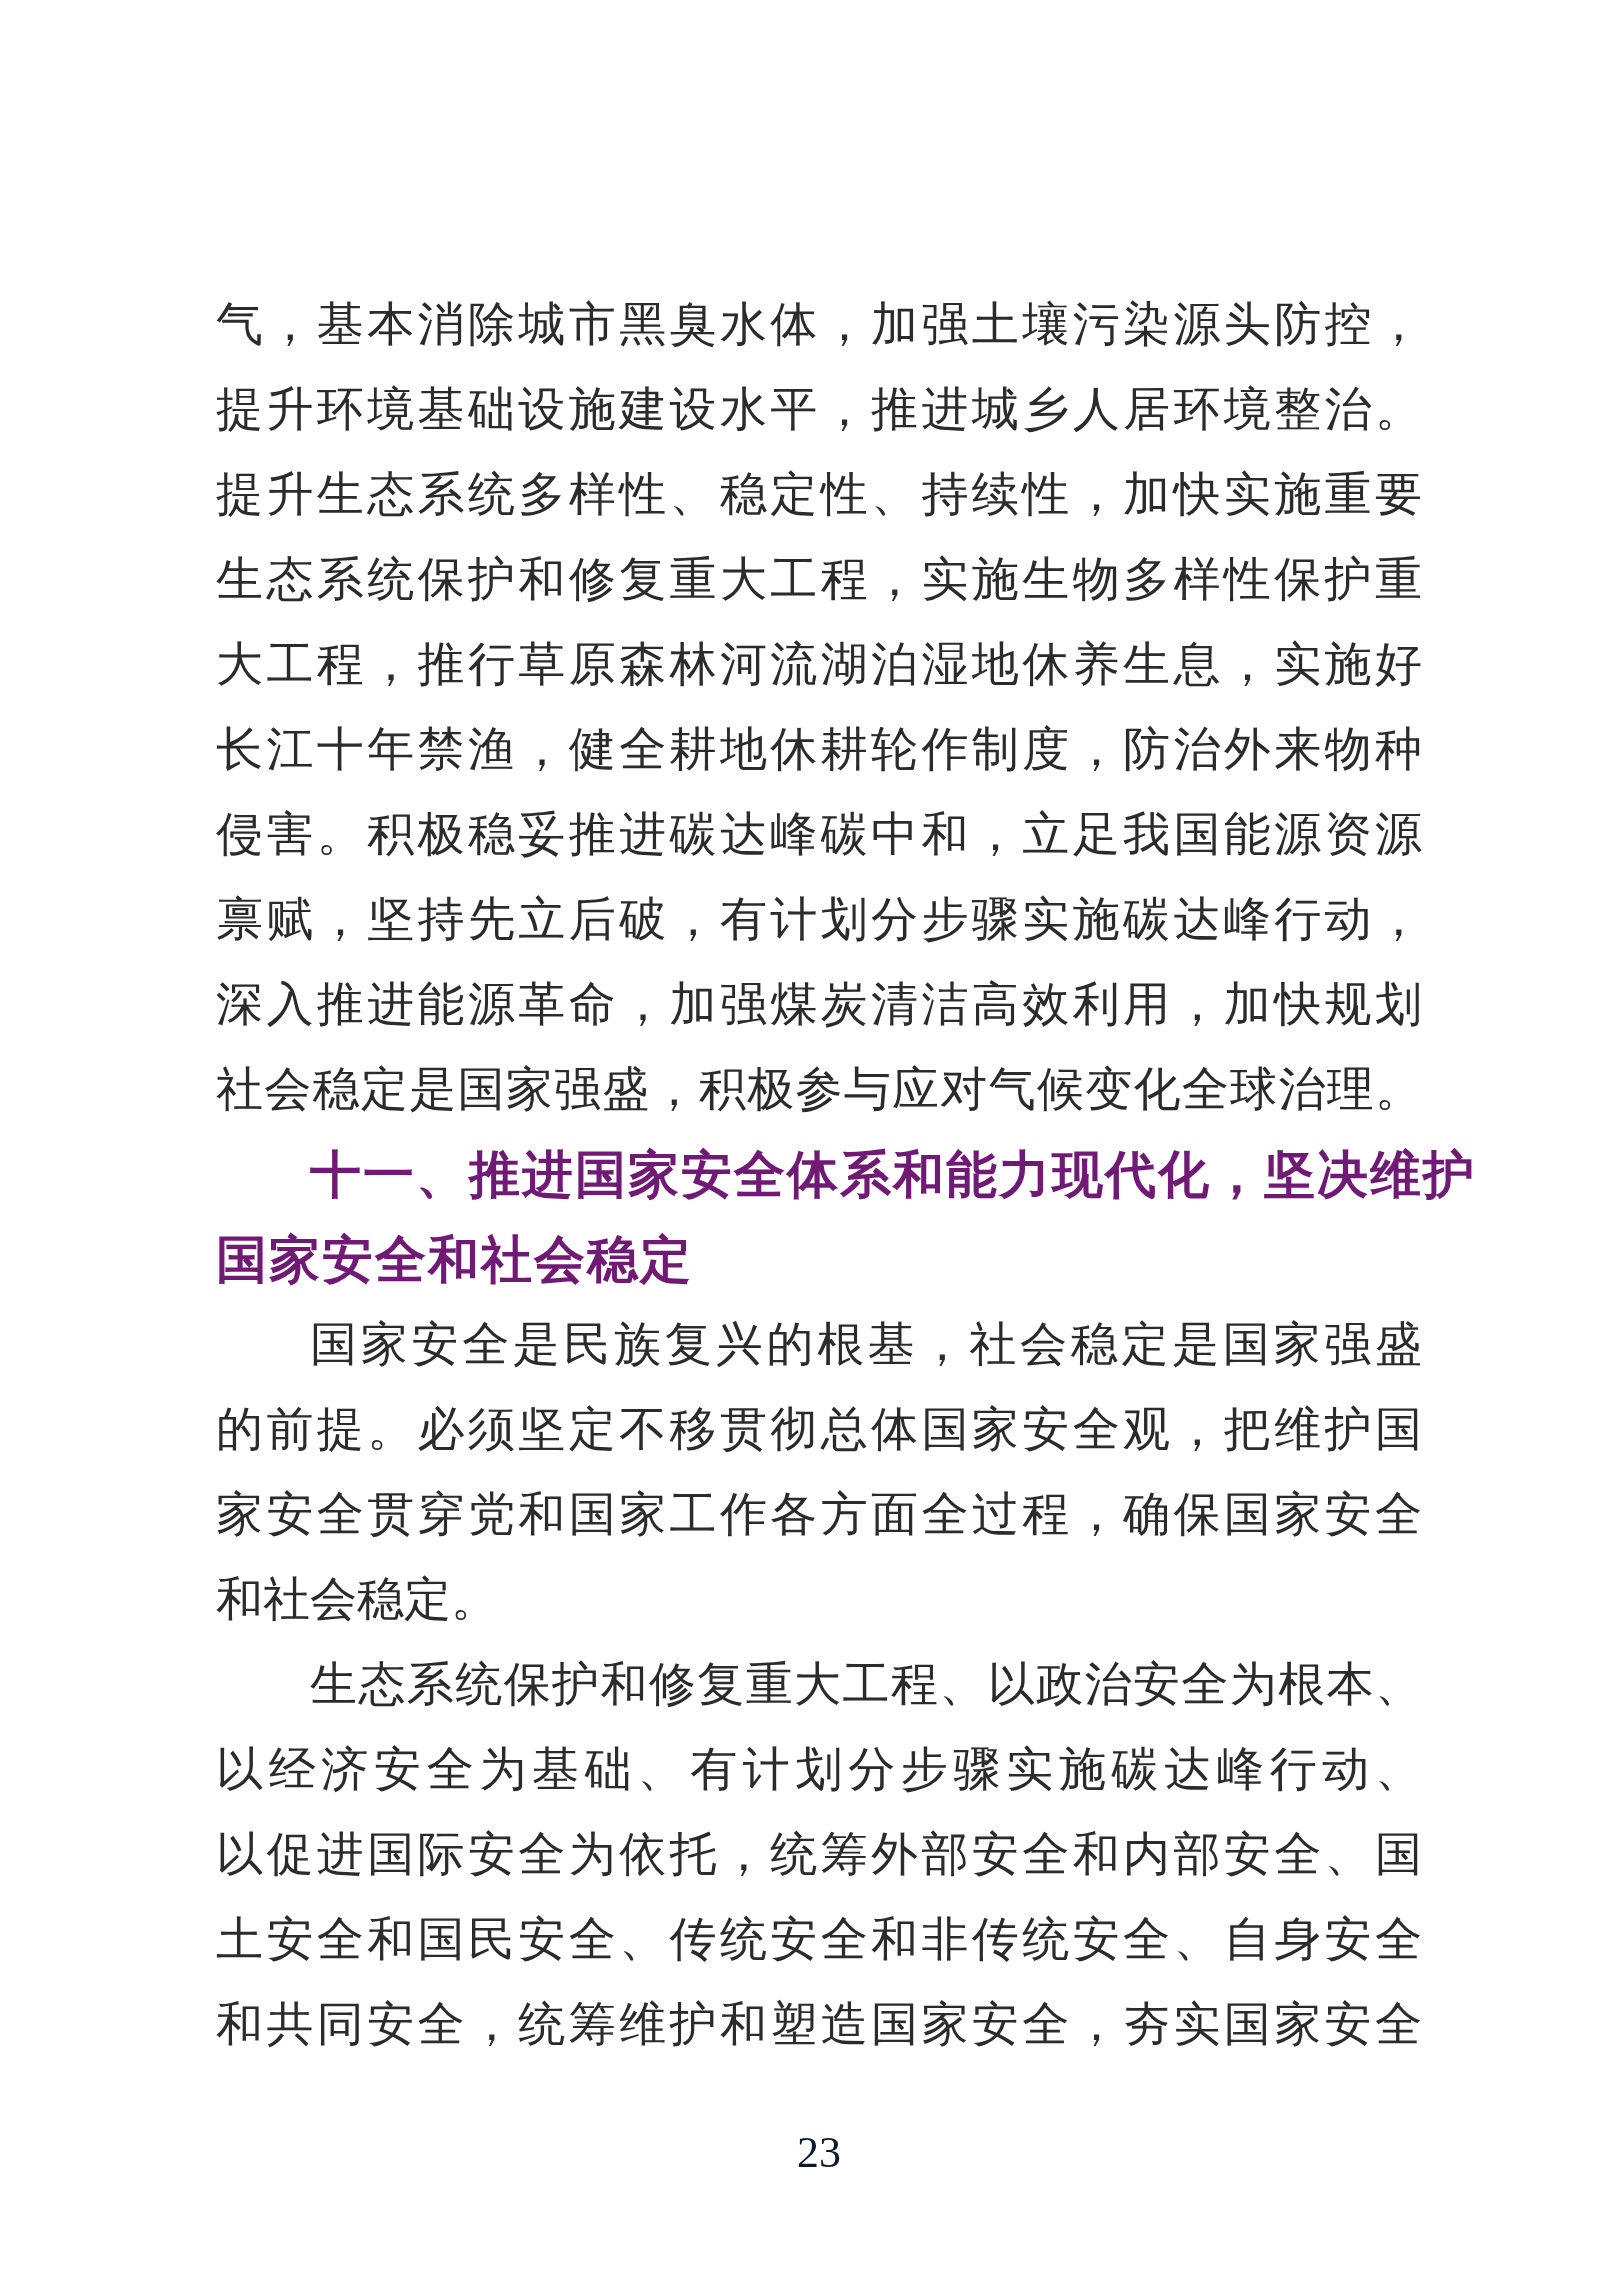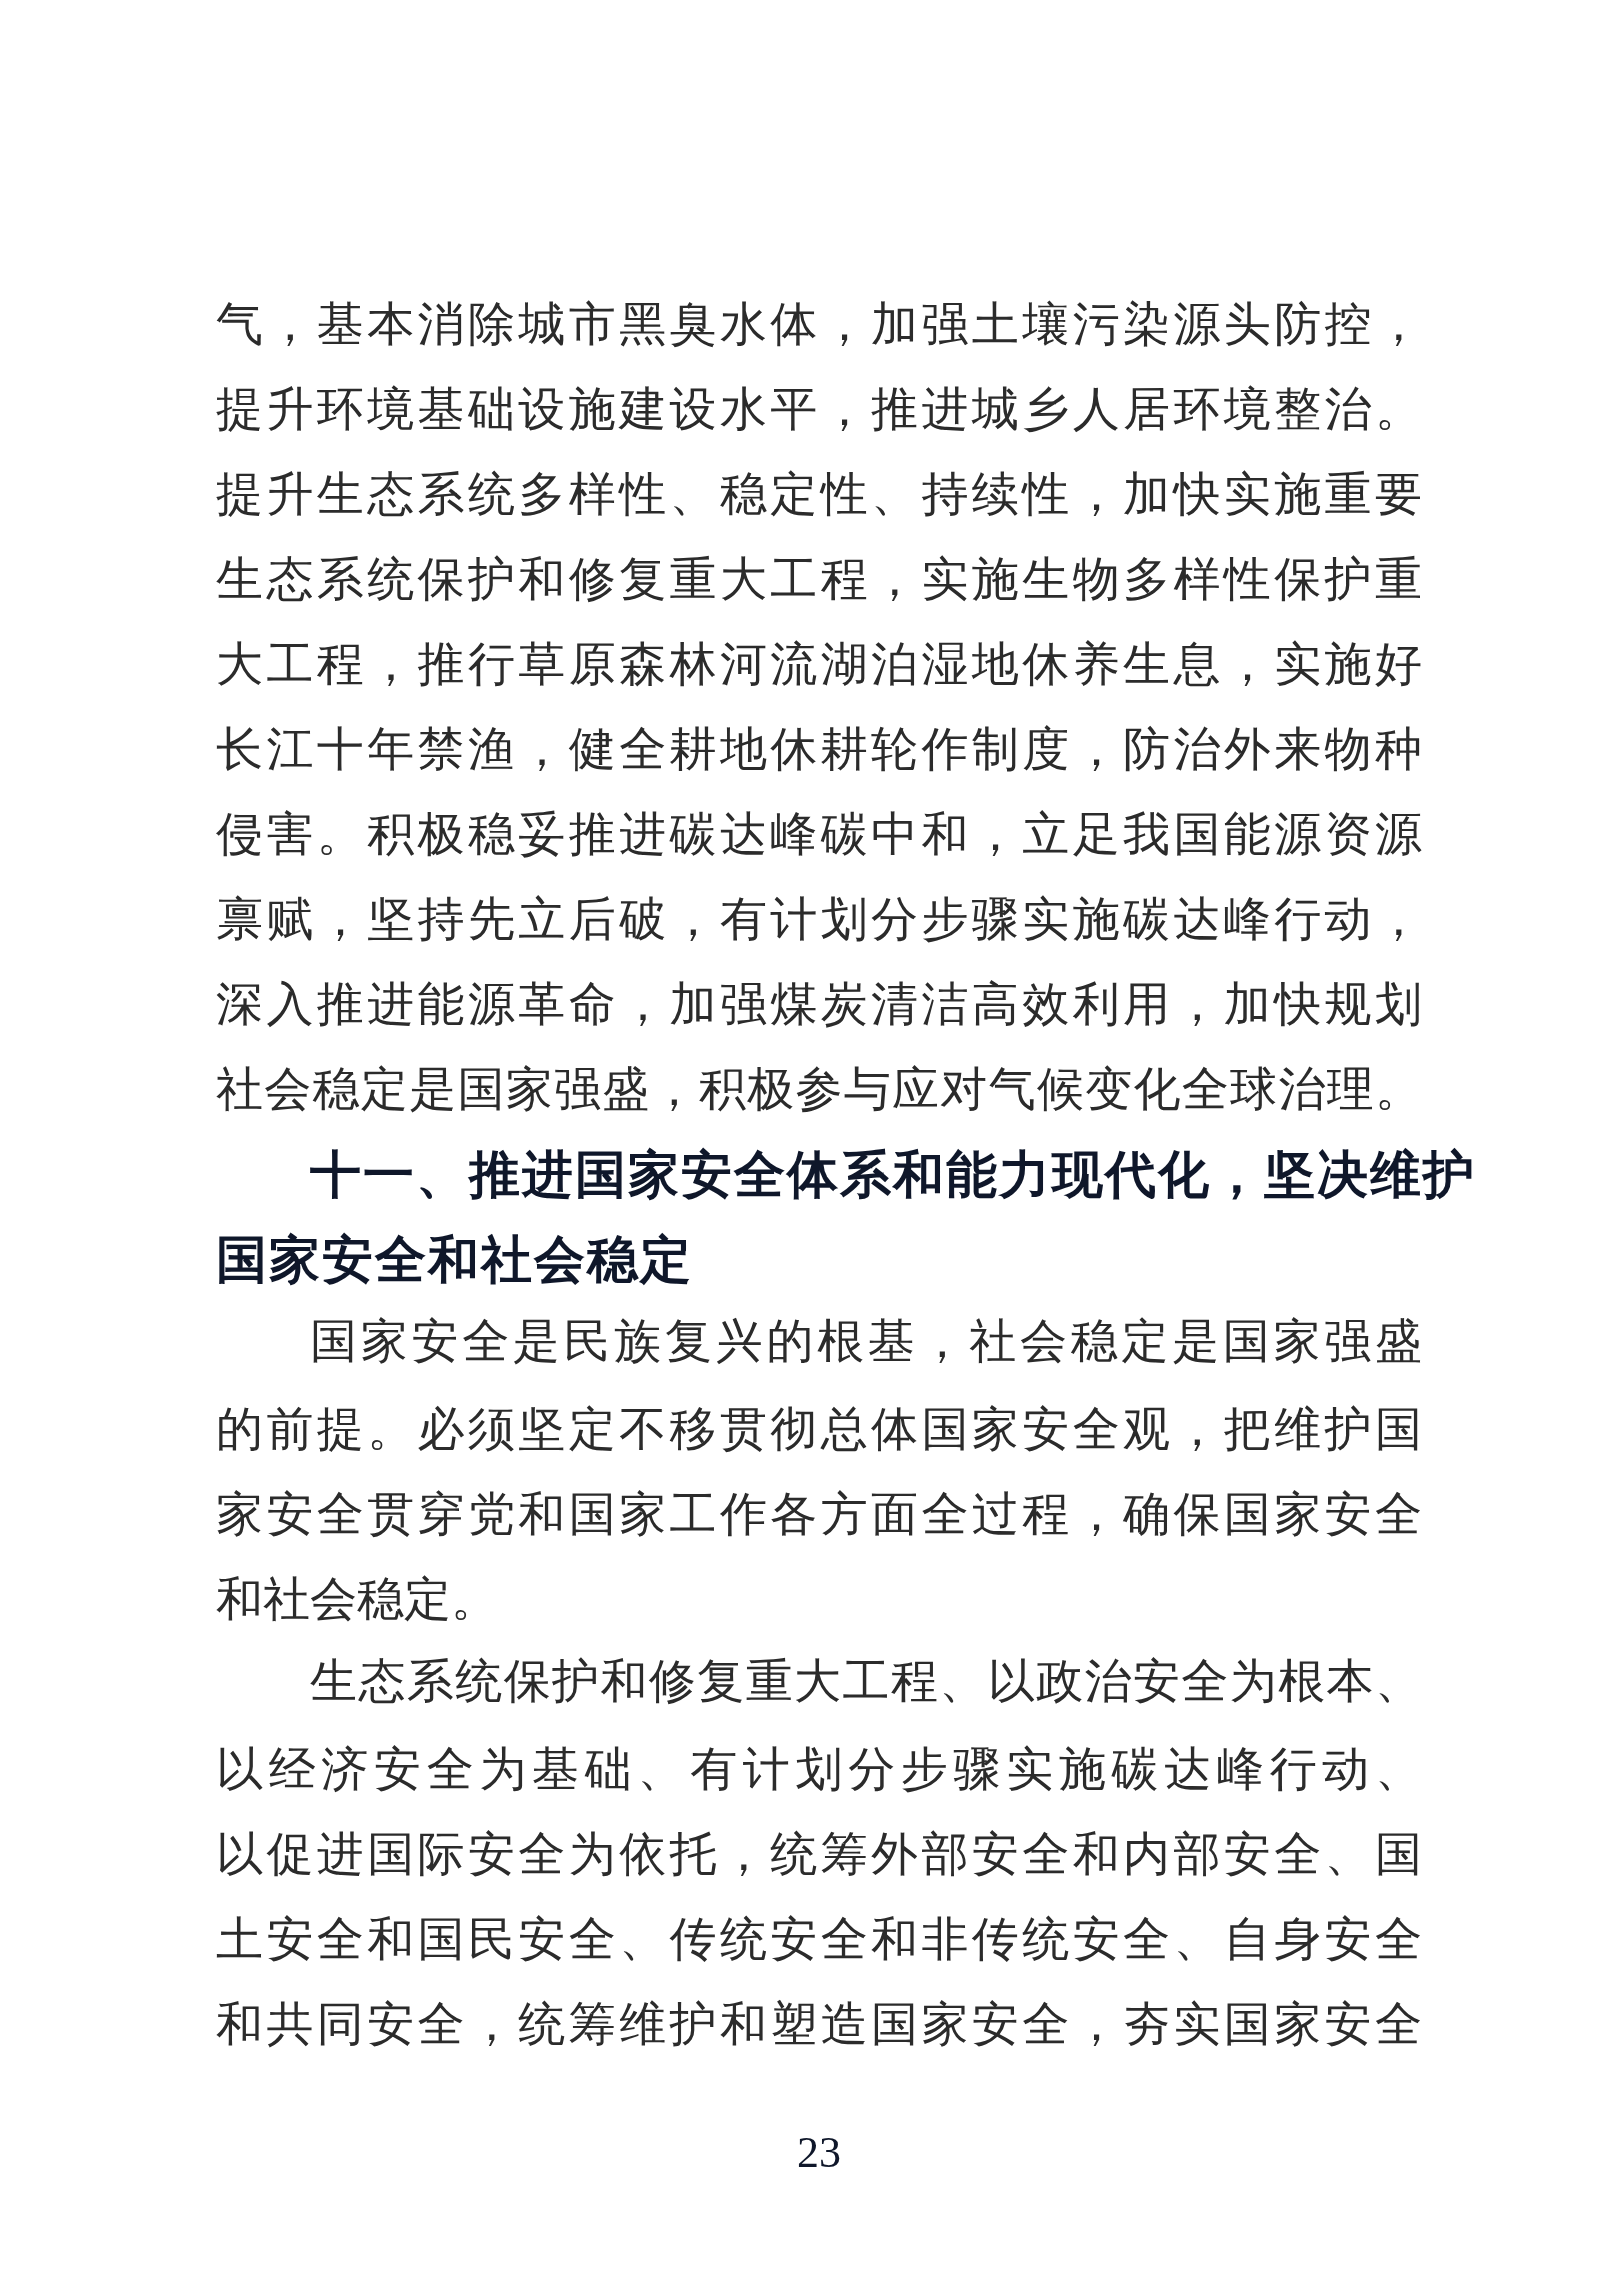--- a/index.html
+++ b/index.html
@@ -35,28 +35,27 @@
     white-space: nowrap;
   }
   .line.justify {
     white-space: normal;
     text-align: justify;
     text-align-last: justify;
     text-justify: inter-character;
   }
   .line.indent {
     text-indent: 94px;
-    font-family: Liberation Mono, monospace;
   }
   .line.heading {
     font-family: "Liberation Sans", "DejaVu Sans", sans-serif;
     font-weight: 700;
     font-size: 51px;
     letter-spacing: 2px;
-    color: #0f172a;
+    color: #701a75;
     white-space: nowrap;
     text-align: left;
     text-align-last: left;
   }
   .page-number {
     position: absolute;
     left: 216px;
     top: 2123px;
     width: 1206px;
     height: 59px;

